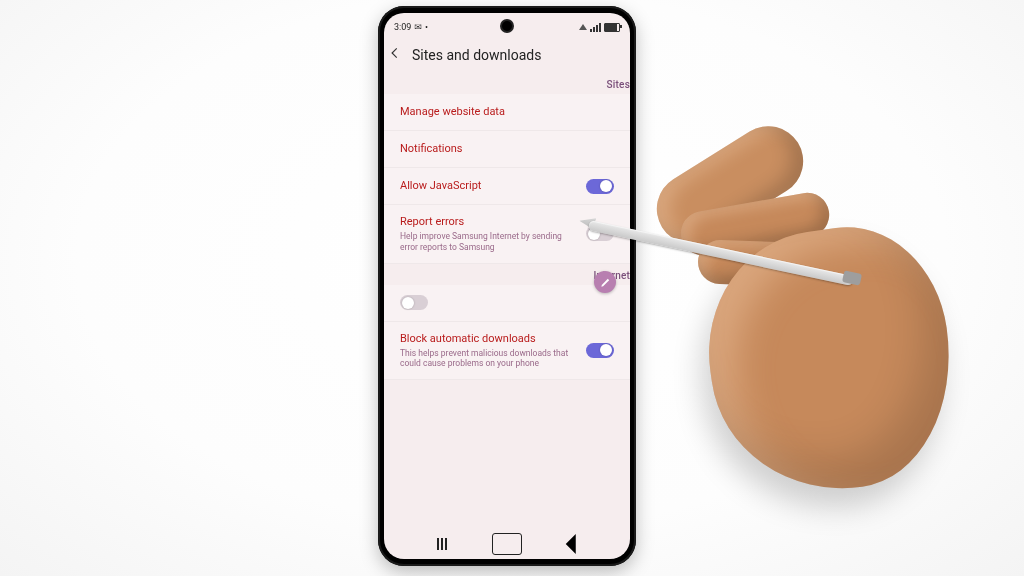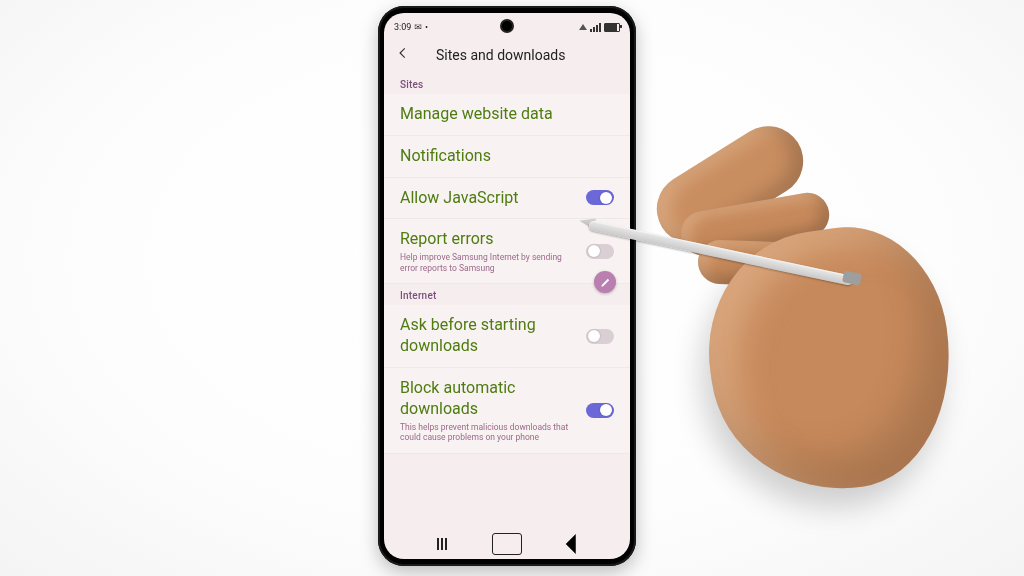--- a/index.html
+++ b/index.html
@@ -47,42 +47,42 @@
   .signal{display:inline-flex;align-items:flex-end;gap:1px}
   .signal i{width:2px;background:#333;display:inline-block}
   .signal i:nth-child(1){height:3px}.signal i:nth-child(2){height:5px}
   .signal i:nth-child(3){height:7px}.signal i:nth-child(4){height:9px}
   .batt{width:14px;height:7px;border:1px solid #333;border-radius:1px;position:relative}
   .batt::after{content:"";position:absolute;right:-3px;top:1px;width:2px;height:3px;background:#333}
   .batt i{display:block;height:100%;width:85%;background:#333}
 
   
   .header{
-    display:flex;align-items:center;gap:26px;
-    padding:8px 14px 10px 12px;
+    display:flex;align-items:center;gap:10px;
+    padding:8px 14px 10px 4px;
     font-size:14px;color:#222;
   }
   .back-arrow svg{width:14px;height:14px;stroke:#333;stroke-width:2;fill:none}
 
   
   .list{flex:1;overflow-y:auto;padding:0 0 8px 0}
   .section-title{
     font-size:10px;color:#7a4f7a;font-weight:500;
-    padding:6px 32px 4px 16px;letter-spacing:.2px;
+    padding:6px 0 4px 16px;letter-spacing:.2px;text-align:right;
   }
   .row{
     background:#f9f2f3;
     padding:10px 16px;
     border-bottom:1px solid rgba(0,0,0,.04);
     display:flex;align-items:center;justify-content:space-between;
     gap:8px;
     min-height:16px;
   }
   .row .texts{flex:1;min-width:0}
-  .row .title{font-size:16px;color:#4d7c0f;line-height:1.3}
+  .row .title{font-size:11px;color:#b91c1c;line-height:1.3}
   .row .sub{font-size:8.5px;color:#9a6a8a;margin-top:2px;line-height:1.25}
 
   
   .switch{
     width:28px;height:15px;border-radius:999px;position:relative;flex:0 0 auto;
     background:#d9cfd5;transition:background .15s;
   }
   .switch::after{
     content:"";position:absolute;top:1.5px;left:2px;width:12px;height:12px;
     border-radius:50%;background:#fff;box-shadow:0 0 2px rgba(0,0,0,.25);
@@ -223,23 +223,20 @@
         <div class="texts">
           <div class="title">Report errors</div>
           <div class="sub">Help improve Samsung Internet by sending error reports to Samsung</div>
         </div>
         <div class="switch"></div>
       </div>
 
       <div class="section-title">Internet</div>
 
       <div class="row">
-        <div class="texts">
-            <div class="title">Ask before starting downloads</div>
-          </div>
         <div class="switch"></div>
       </div>
 
       <div class="row">
         <div class="texts">
           <div class="title">Block automatic downloads</div>
           <div class="sub">This helps prevent malicious downloads that could cause problems on your phone</div>
         </div>
         <div class="switch on"></div>
       </div>

